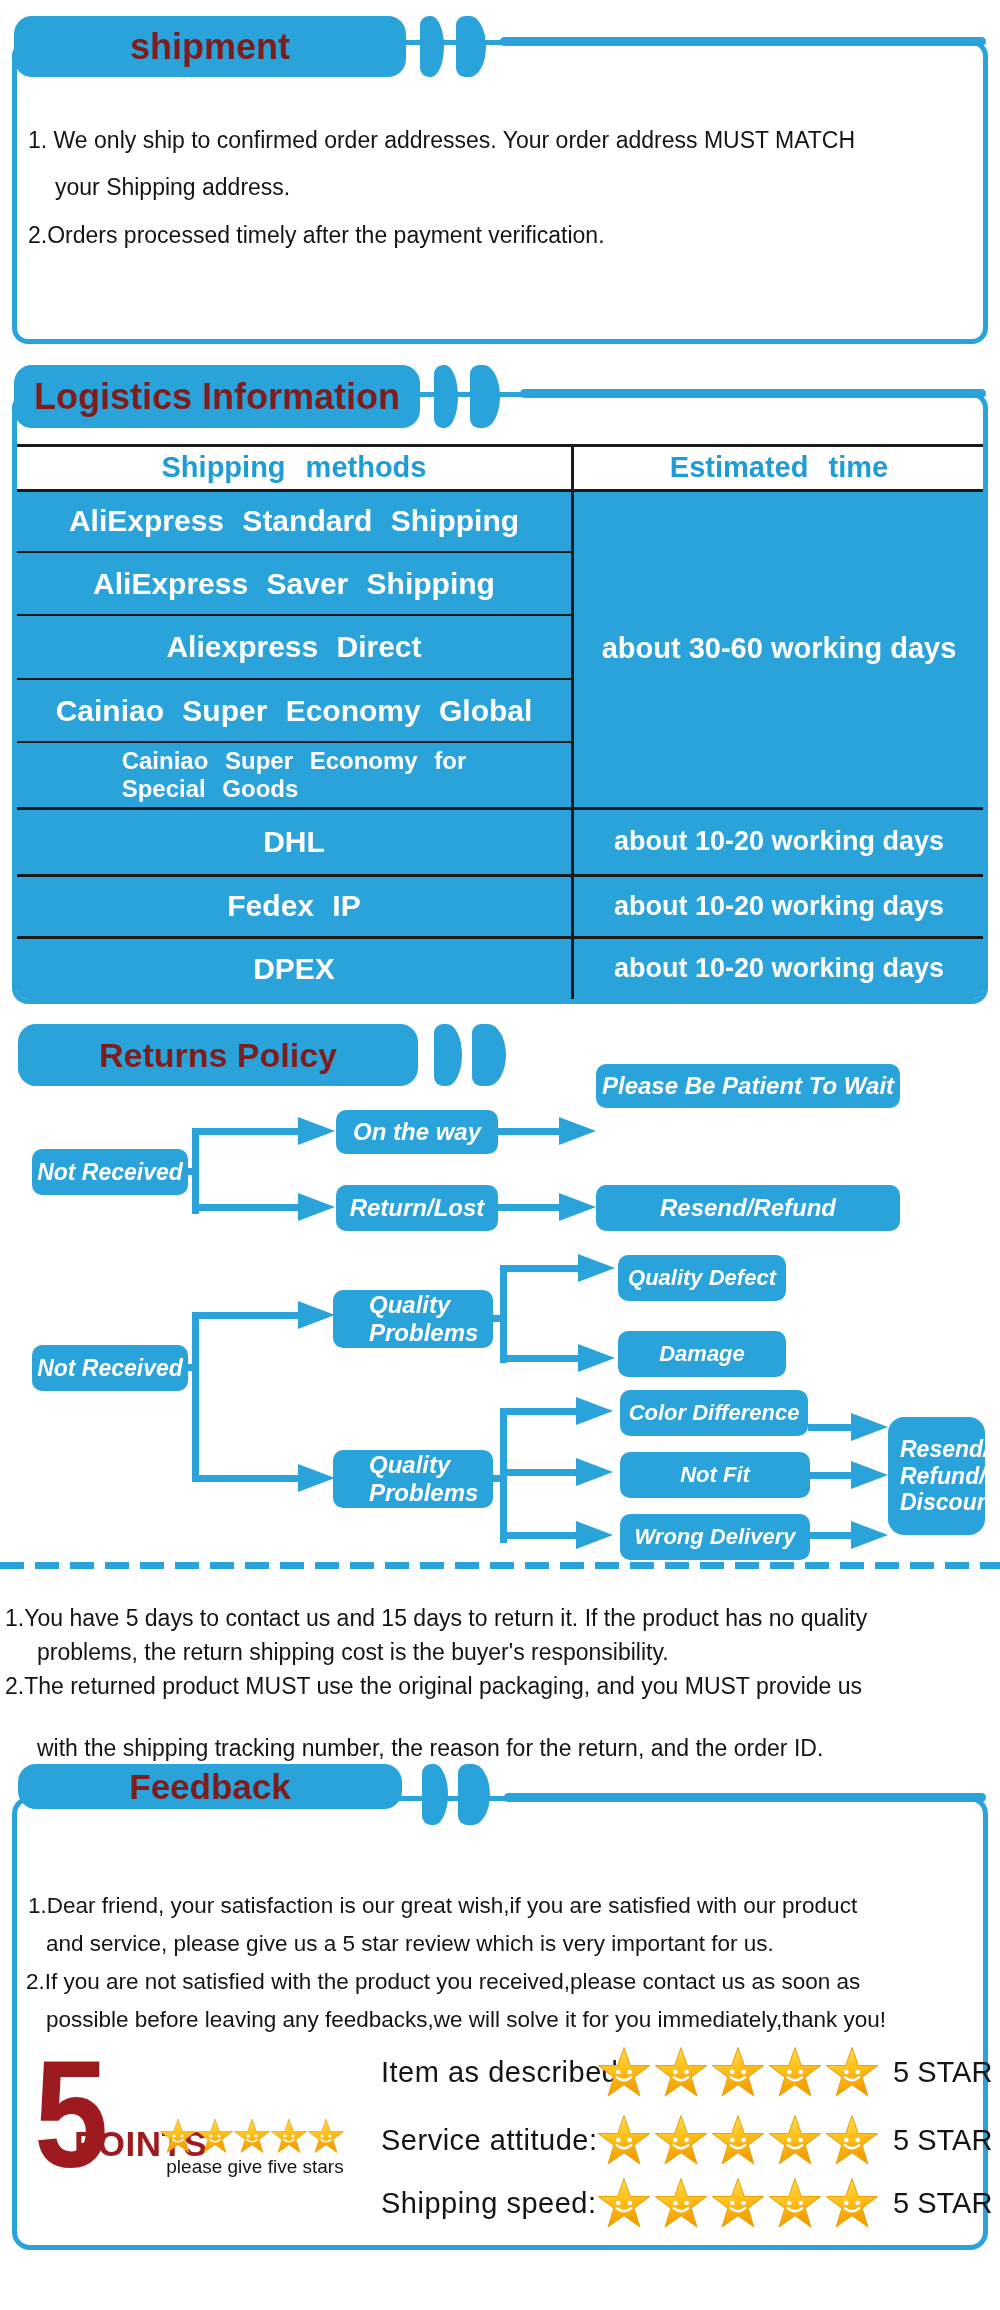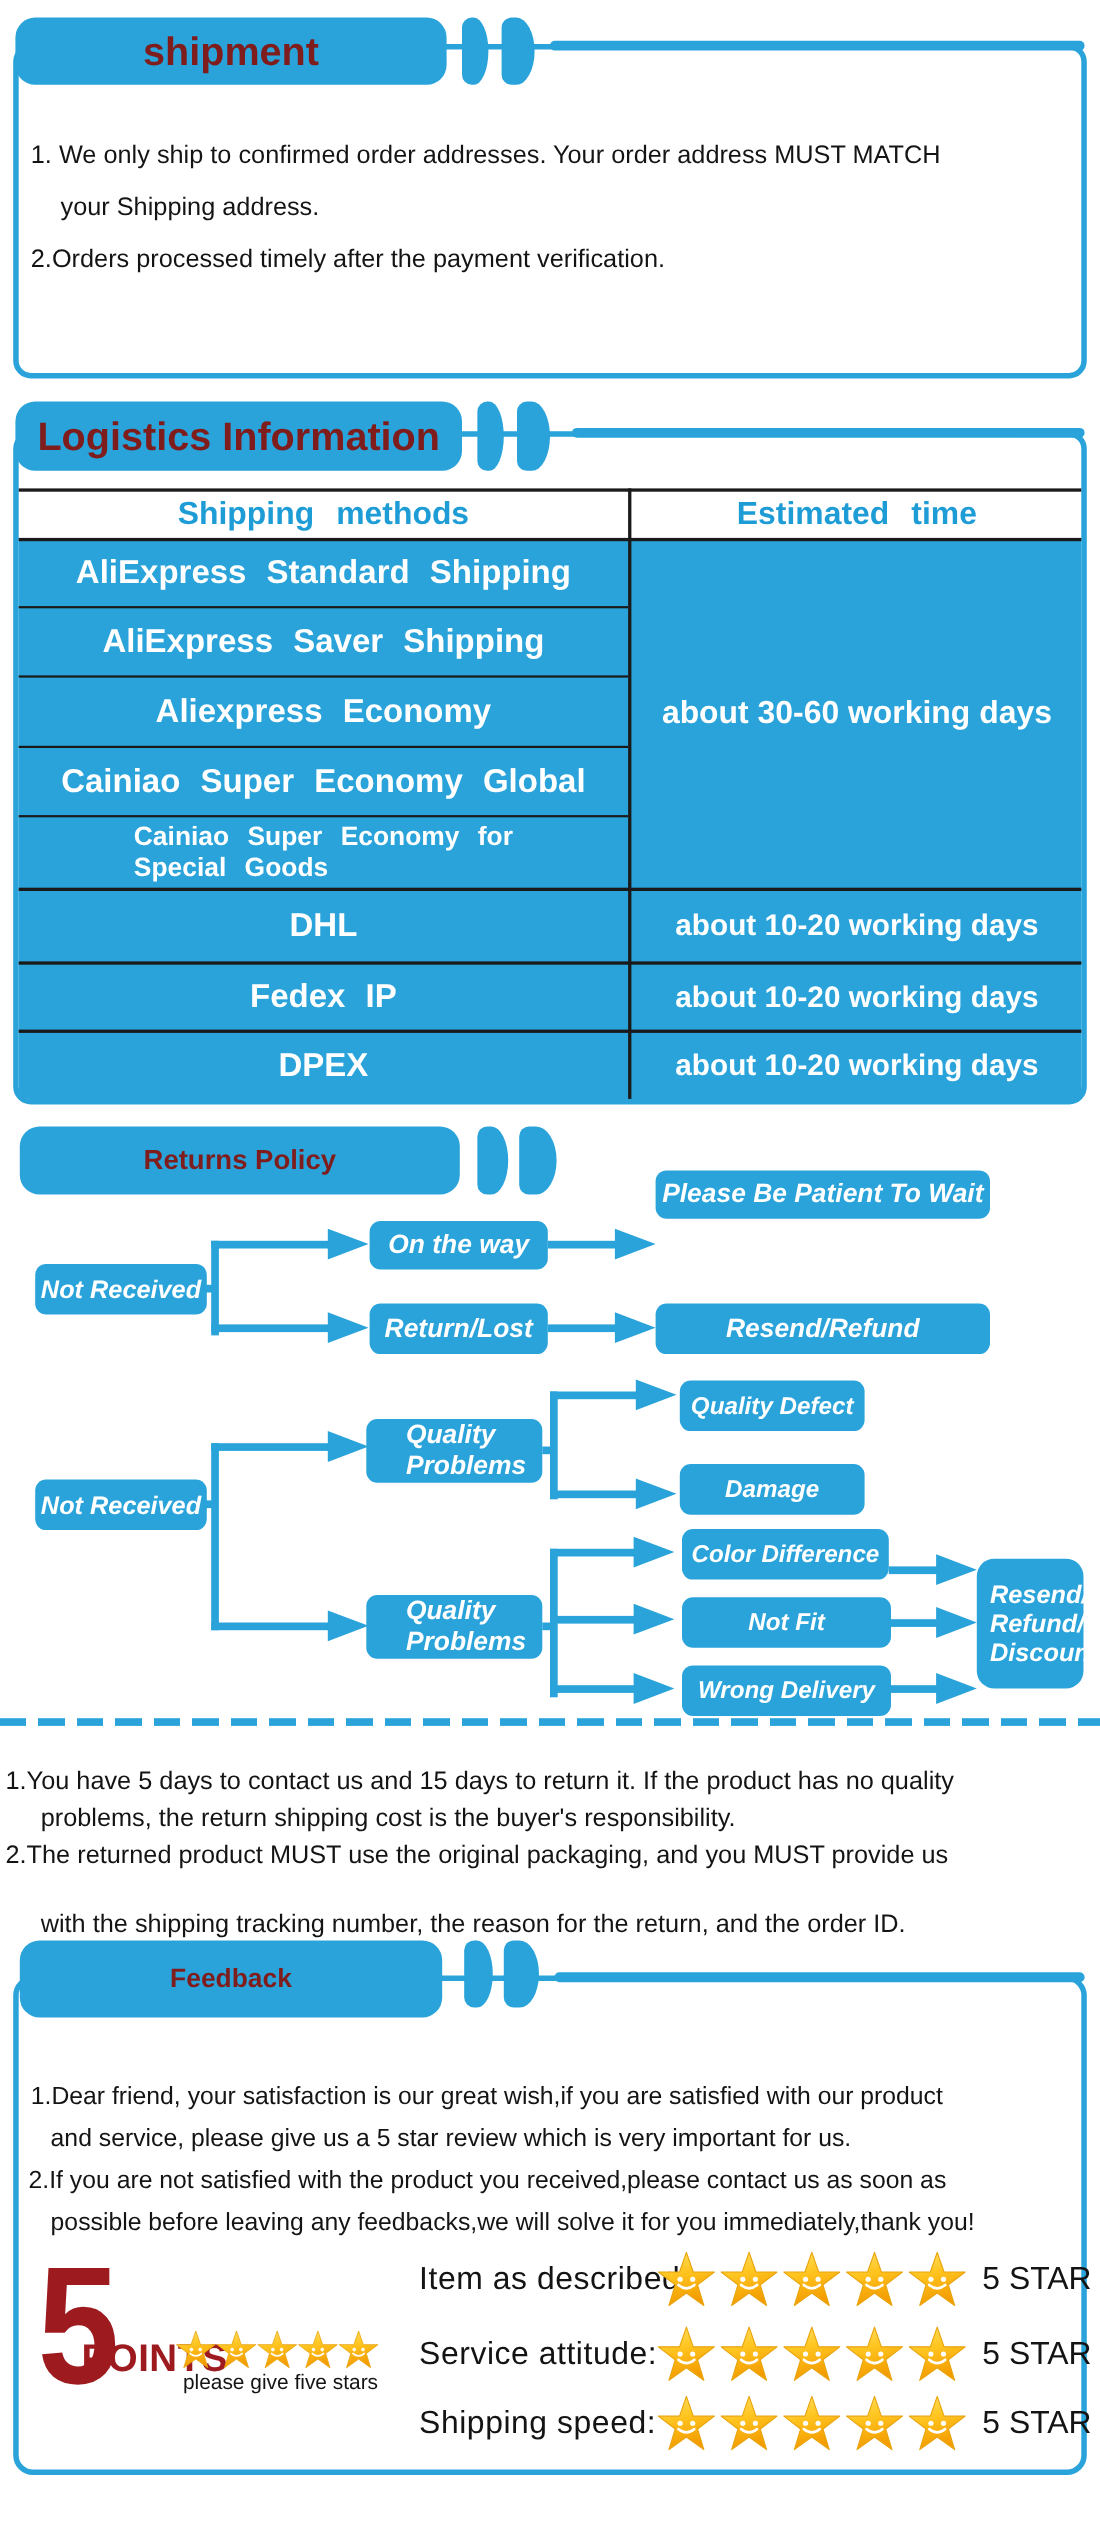--- a/index.html
+++ b/index.html
@@ -102,34 +102,34 @@
   <div class="tl" style="left:17px;top:614px;width:554px;height:2px;"></div>
   <div class="tl" style="left:17px;top:678px;width:554px;height:2px;"></div>
   <div class="tl" style="left:17px;top:741px;width:554px;height:2px;"></div>
   <div class="tl" style="left:17px;top:807px;width:966px;height:3px;"></div>
   <div class="tl" style="left:17px;top:874px;width:966px;height:3px;"></div>
   <div class="tl" style="left:17px;top:936px;width:966px;height:3px;"></div>
   <div class="tl" style="left:571px;top:444px;width:3px;height:555px;"></div>
 
   <div class="tbl-cell" style="left:17px;top:491px;width:554px;height:60px;">AliExpress Standard Shipping</div>
   <div class="tbl-cell" style="left:17px;top:553px;width:554px;height:61px;">AliExpress Saver Shipping</div>
-  <div class="tbl-cell" style="left:17px;top:616px;width:554px;height:62px;">Aliexpress Economy</div>
+  <div class="tbl-cell" style="left:17px;top:616px;width:554px;height:62px;">Aliexpress Direct</div>
   <div class="tbl-cell" style="left:17px;top:680px;width:554px;height:61px;">Cainiao Super Economy Global</div>
   <div class="tbl-cell pre" style="left:17px;top:743px;width:554px;height:64px;font-size:24px;">Cainiao Super Economy for
 Special Goods</div>
   <div class="tbl-time" style="left:575px;top:489px;width:408px;height:318px;font-size:29px;">about 30-60 working days</div>
 
   <div class="tbl-cell" style="left:17px;top:809px;width:554px;height:65px;">DHL</div>
   <div class="tbl-time" style="left:575px;top:809px;width:408px;height:65px;">about 10-20 working days</div>
   <div class="tbl-cell" style="left:17px;top:876px;width:554px;height:60px;">Fedex IP</div>
   <div class="tbl-time" style="left:575px;top:876px;width:408px;height:60px;">about 10-20 working days</div>
   <div class="tbl-cell" style="left:17px;top:938px;width:554px;height:61px;">DPEX</div>
   <div class="tbl-time" style="left:575px;top:938px;width:408px;height:61px;">about 10-20 working days</div>
 
-  <div class="badge" style="left:18px;top:1024px;width:400px;height:62px;font-size:25px;">
+  <div class="badge" style="left:18px;top:1024px;width:400px;height:62px;font-size:34px;">
     <span>Returns Policy</span>
   </div>
   <div class="dbar" style="left:434px;top:1024px;width:28px;height:62px;"></div>
   <div class="dbar" style="left:472px;top:1024px;width:34px;height:62px;"></div>
 
   <div class="fbox" style="left:32px;top:1149px;width:156px;height:46px;font-size:23px;">Not Received</div>
   <div class="fline" style="left:185px;top:1168px;width:12px;height:7px;"></div>
   <div class="fline" style="left:192px;top:1128px;width:7px;height:86px;"></div>
   <div class="fline" style="left:192px;top:1128px;width:108px;height:7px;"></div>
   <div class="arrow" style="left:298px;top:1117px;"></div>
@@ -189,21 +189,21 @@
 
   <div class="dashline" style="left:0px;top:1562px;width:1000px;"></div>
 
   <div class="para" style="left:5px;top:1604px;">1.You have 5 days to contact us and 15 days to return it. If the product has no quality</div>
   <div class="para" style="left:37px;top:1638px;">problems, the return shipping cost is the buyer's responsibility.</div>
   <div class="para" style="left:5px;top:1672px;">2.The returned product MUST use the original packaging, and you MUST provide us</div>
   <div class="para" style="left:37px;top:1706px;margin-top:28px;">with the shipping tracking number, the reason for the return, and the order ID.</div>
 
   <div class="secbox" style="left:12px;top:1796px;width:976px;height:454px;border-radius:18px;"></div>
   <div class="hline" style="left:504px;top:1793px;width:482px;"></div>
-  <div class="badge" style="left:18px;top:1764px;width:384px;height:70px;font-size:24px;">
+  <div class="badge" style="left:18px;top:1764px;width:384px;height:45px;font-size:35px;">
     <span>Feedback</span>
   </div>
   <div class="dbar" style="left:422px;top:1764px;width:26px;height:61px;"></div>
   <div class="dbar" style="left:458px;top:1764px;width:32px;height:61px;"></div>
 
   <div class="para" style="left:28px;top:1892px;font-size:22.5px;">1.Dear friend, your satisfaction is our great wish,if you are satisfied with our product</div>
   <div class="para" style="left:46px;top:1930px;font-size:22.5px;">and service, please give us a 5 star review which is very important for us.</div>
   <div class="para" style="left:26px;top:1968px;font-size:22.5px;">2.If you are not satisfied with the product you received,please contact us as soon as</div>
   <div class="para" style="left:46px;top:2006px;font-size:22.5px;">possible before leaving any feedbacks,we will solve it for you immediately,thank you!</div>
 

